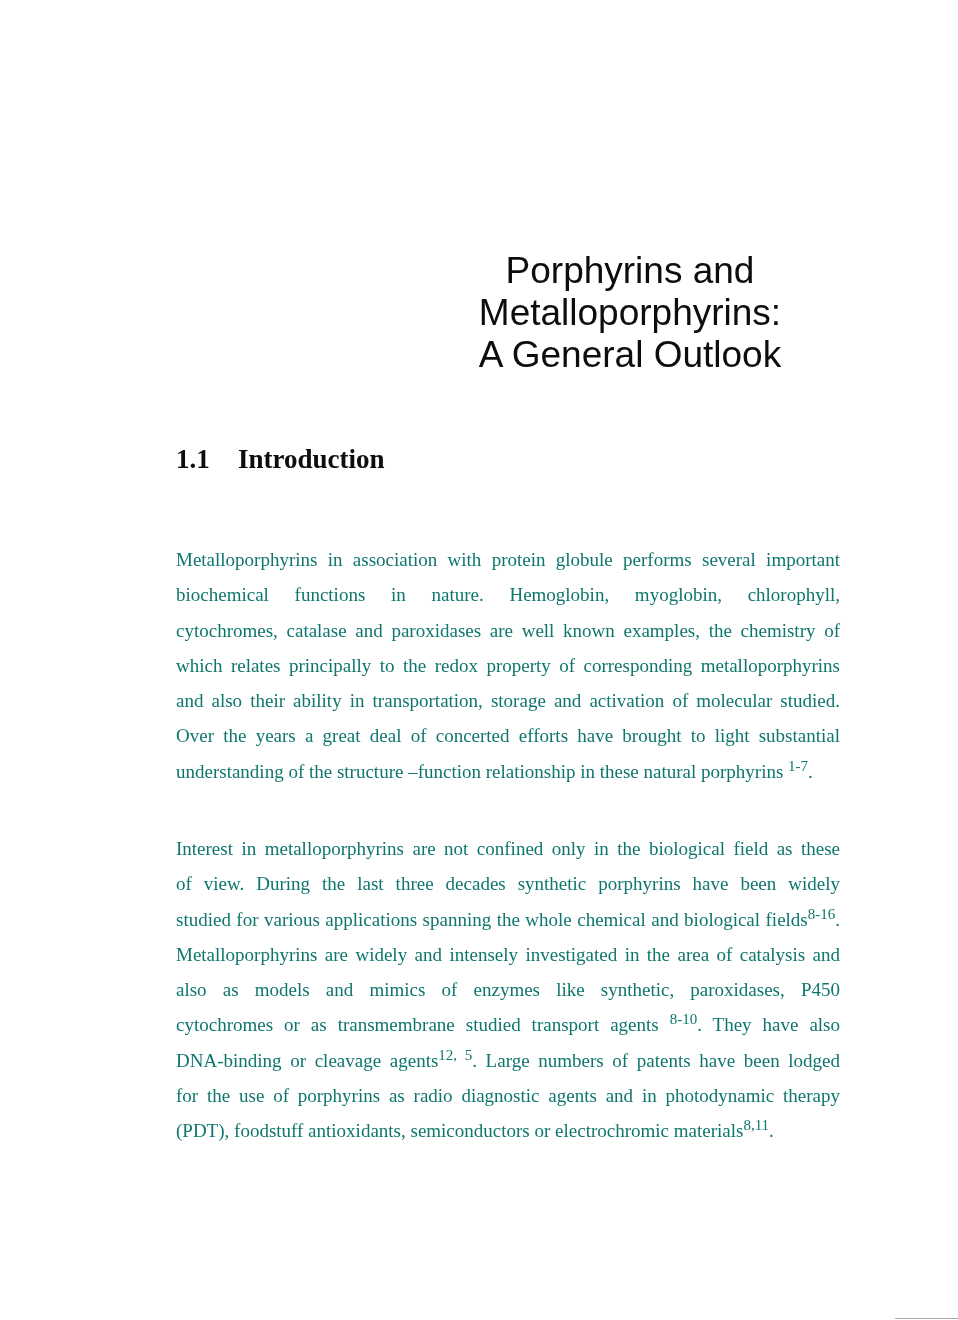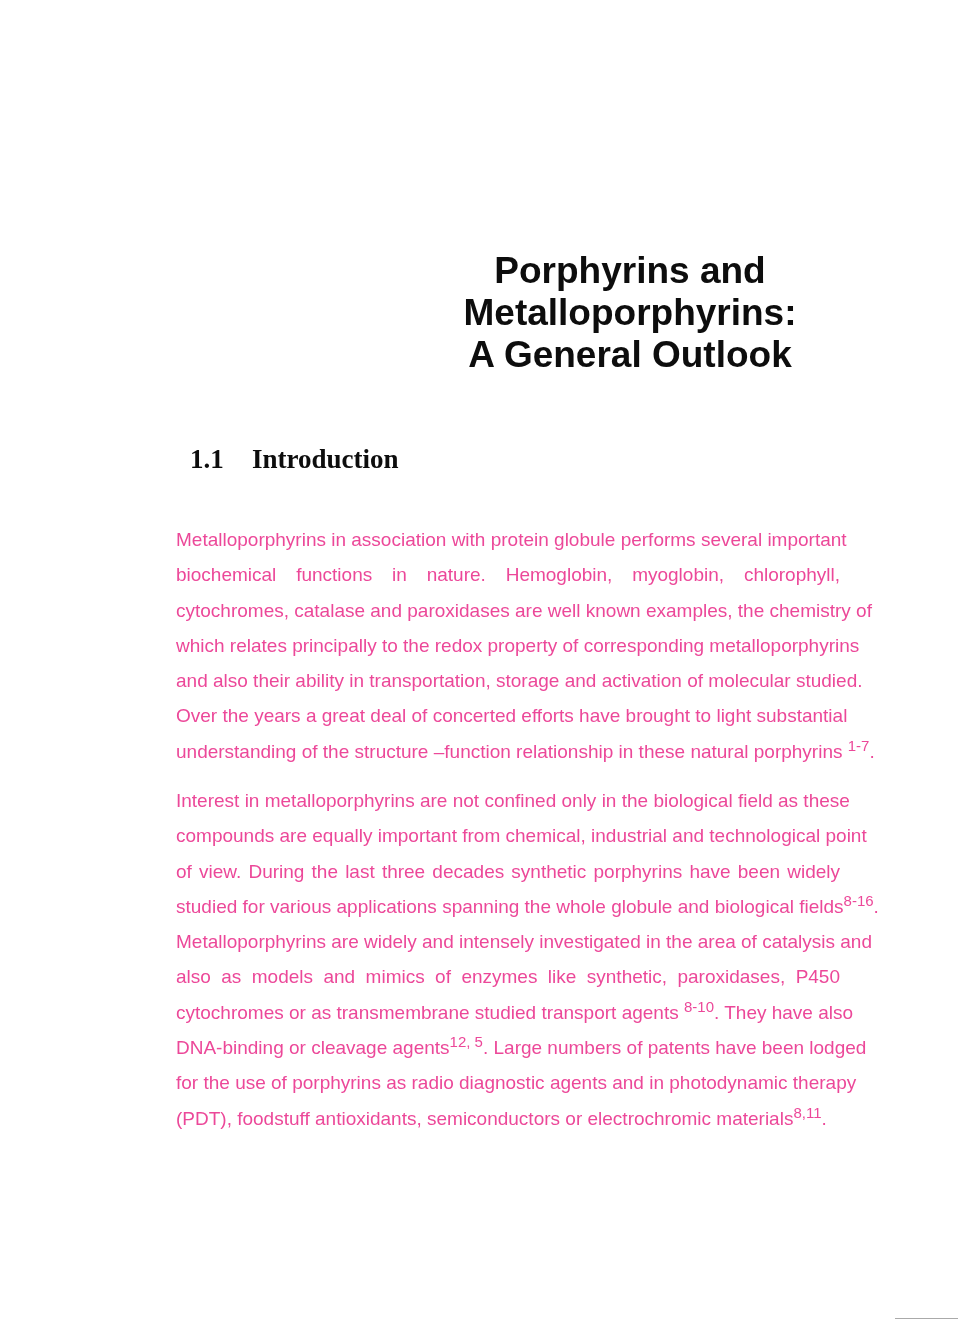--- a/index.html
+++ b/index.html
@@ -1,33 +1,33 @@
 <!DOCTYPE html>
 <html><head>
 <meta charset="utf-8">
 <style>
   html, body { margin: 0; padding: 0; background: #ffffff; }
   body { width: 958px; height: 1320px; position: relative; overflow: hidden; color: #111; }
   .title {
     position: absolute; left: 430px; top: 250px; width: 400px;
     text-align: center;
-    font-family: "Liberation Sans", sans-serif; font-weight: bold;
+    font-family: "Liberation Sans", sans-serif; font-weight: normal;
     font-size: 37px; line-height: 42px; color: #0d0d0d;
   }
   .title div { white-space: nowrap; }
   .section {
     position: absolute; left: 176px; top: 444px;
     font-family: "Liberation Serif", serif; font-weight: bold;
-    font-size: 27px; color: #0d0d0d; white-space: nowrap; margin-left: 14px;
+    font-size: 27px; color: #0d0d0d; white-space: nowrap;
   }
   .section .num { display: inline-block; width: 62px; }
   .para {
     position: absolute; left: 176px; width: 664px;
-    font-family: Liberation Sans, sans-serif; font-size: 19px;
-    line-height: 35.3px; color: #ec4899; text-align: justify;
+    font-family: Liberation Serif, serif; font-size: 19px;
+    line-height: 35.3px; color: #0f766e; text-align: justify; margin-top: 20px;
   }
   .line { display: block; white-space: nowrap; text-align-last: justify; text-align: justify; }
   .line.last { text-align-last: left; }
   sup { font-size: 15px; line-height: 0; vertical-align: 7px; }
   .rule { position: absolute; left: 895px; top: 1318px; width: 63px; height: 1px; background: #aaa; }
 </style>
 </head>
 <body>
 
 <div class="title">
@@ -42,25 +42,24 @@
 
 <div class="para" id="p0" style="top:522px;">
     <span class="line"><span>Metalloporphyrins in association with protein globule performs several important</span></span>
     <span class="line"><span>biochemical functions in nature. Hemoglobin, myoglobin, chlorophyll,</span></span>
     <span class="line"><span>cytochromes, catalase and paroxidases are well known examples, the chemistry of</span></span>
     <span class="line"><span>which relates principally to the redox property of corresponding metalloporphyrins</span></span>
     <span class="line"><span>and also their ability in transportation, storage and activation of molecular studied.</span></span>
     <span class="line"><span>Over the years a great deal of concerted efforts have brought to light substantial</span></span>
     <span class="line last"><span>understanding of the structure –function relationship in these natural porphyrins </span><sup>1-7</sup>.</span>
   </div>
-<div class="para" id="p1" style="top:783px;">
+<div class="para" id="p1" style="top:811px;">
     <span class="line"><span>Interest in metalloporphyrins are not confined only in the biological field as these</span></span>
-    <span class="line"><span>compounds are equally important from chemical, industrial and technological point</span></span>
     <span class="line"><span>of view. During the last three decades synthetic porphyrins have been widely</span></span>
-    <span class="line"><span>studied for various applications spanning the whole globule and biological fields</span><sup>8-16</sup>.</span>
+    <span class="line"><span>studied for various applications spanning the whole chemical and biological fields</span><sup>8-16</sup>.</span>
     <span class="line"><span>Metalloporphyrins are widely and intensely investigated in the area of catalysis and</span></span>
     <span class="line"><span>also as models and mimics of enzymes like synthetic, paroxidases, P450</span></span>
     <span class="line"><span>cytochromes or as transmembrane studied transport agents </span><sup>8-10</sup>. They have also</span>
     <span class="line"><span>DNA-binding or cleavage agents</span><sup>12, 5</sup>. Large numbers of patents have been lodged</span>
     <span class="line"><span>for the use of porphyrins as radio diagnostic agents and in photodynamic therapy</span></span>
     <span class="line last"><span>(PDT), foodstuff antioxidants, semiconductors or electrochromic materials</span><sup>8,11</sup>.</span>
   </div>
 
 <div class="rule"></div>
 

